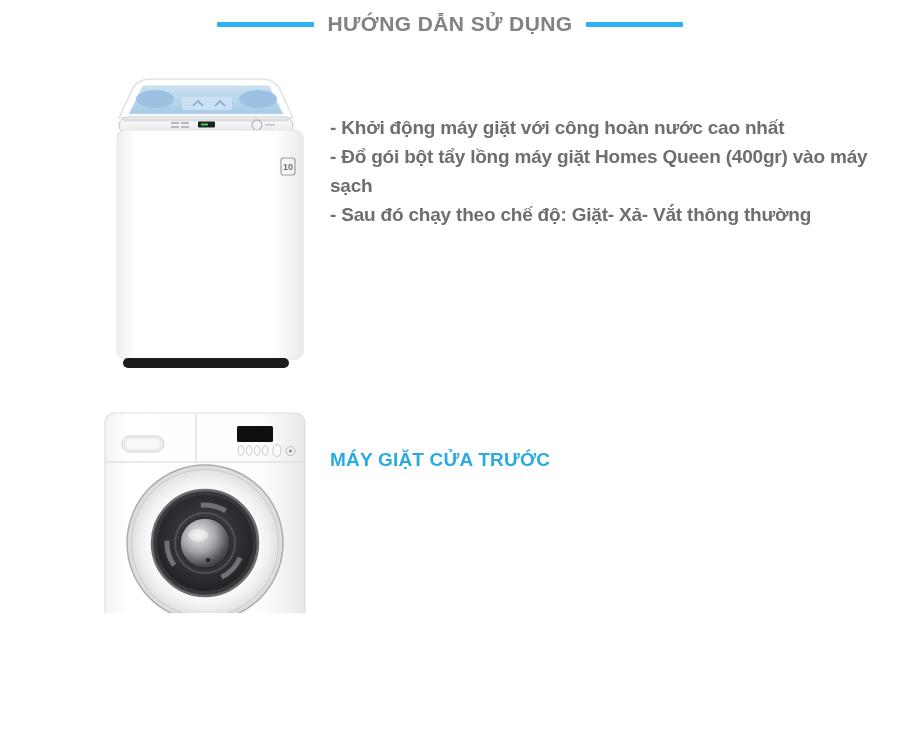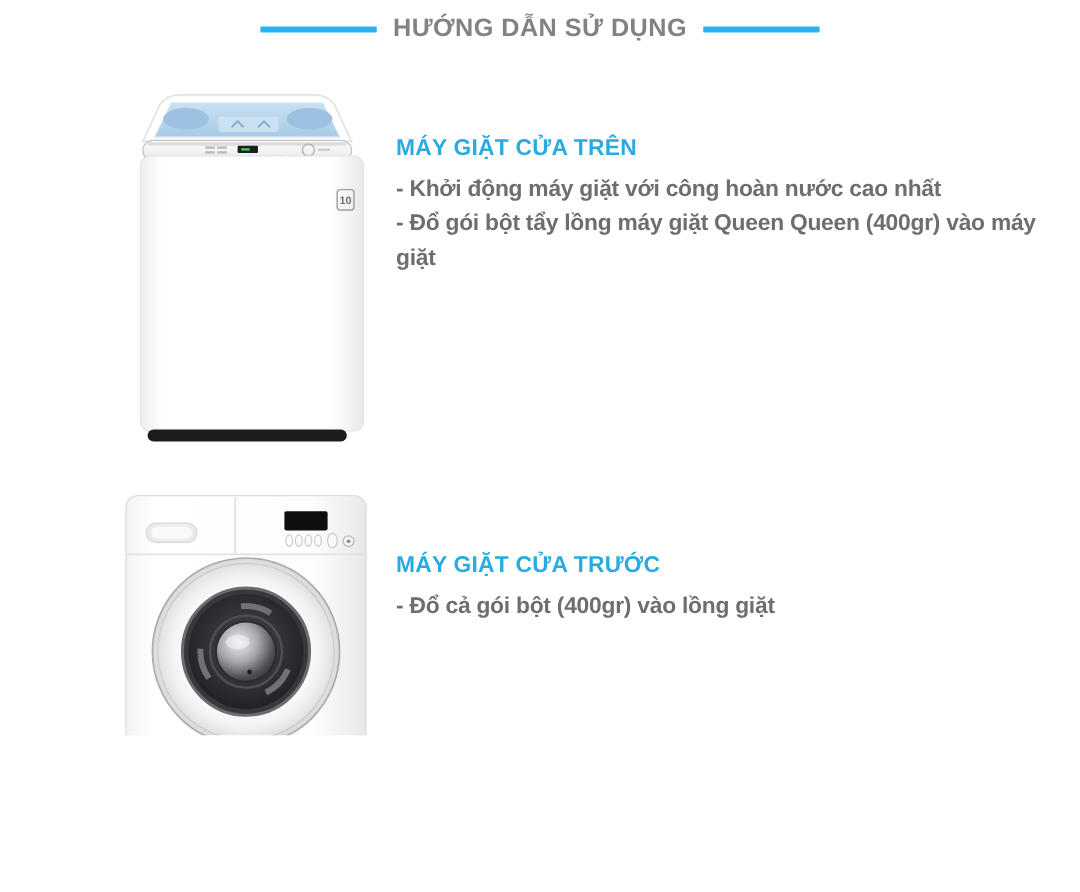--- a/index.html
+++ b/index.html
@@ -10,21 +10,21 @@
   
   .header{position:absolute;top:12px;left:0;width:100%;display:flex;align-items:center;justify-content:center;gap:13px;}
   .header-line{width:97px;height:5px;background:var(--divider,#2cb2f0);border-radius:1px;}
   .header-title{font-size:21px;font-weight:bold;color:var(--heading-text,#808285);letter-spacing:.4px;white-space:nowrap;}
   
   .machine-top{position:absolute;left:95px;top:72px;}
   .machine-front{position:absolute;left:95px;top:405px;}
   
   .section-text{position:absolute;width:565px;}
   .section-text.one{left:330px;top:113px;}
-  .section-text.two{left:330px;top:449px;margin-top:12px;}
+  .section-text.two{left:330px;top:449px;}
   .section-title{font-size:19px;font-weight:bold;color:var(--accent,#29abe2);margin:0 0 8px 0;letter-spacing:.2px;}
   .instruction-list{list-style:none;margin:0;padding:0;font-size:19px;font-weight:bold;color:var(--body-text,#6d6e70);line-height:29px;letter-spacing:-.2px;}
 </style>
 </head>
 <body>
 
 <div class="page">
 
   <div class="header">
     <div class="header-line"></div>
@@ -89,24 +89,24 @@
 
     <g>
       <rect x="186" y="86" width="14" height="17" rx="2.5" fill="none" stroke="#9aa0a5" stroke-width="1.2"></rect>
       <text x="193" y="98" font-size="9" font-weight="bold" fill="#6b7075" text-anchor="middle">10</text>
     </g>
 
     <rect x="28" y="286" width="166" height="10" rx="5" fill="#1c1c1e"></rect>
   </svg>
 
   <div class="section-text one">
-    <h2 class="section-title">MÁY GIẶT CỬA TRÊN</h2>
     <ul class="instruction-list">
       <li>- Khởi động máy giặt với công hoàn nước cao nhất</li>
-      <li>- Đổ gói bột tẩy lồng máy giặt Queen Queen (400gr) vào máy giặt</li>
+      <li>- Đổ gói bột tẩy lồng máy giặt Homes Queen (400gr) vào máy sạch</li>
+      <li>- Sau đó chạy theo chế độ: Giặt- Xả- Vắt thông thường</li>
     </ul>
   </div>
 
   <svg class="machine-front" width="235" height="300" viewBox="0 0 235 300">
     <defs>
       <linearGradient id="flBody" x1="0" y1="0" x2="1" y2="0">
         <stop offset="0" stop-color="#f3f3f4"></stop>
           <stop offset="0.12" stop-color="#ffffff"></stop>
         <stop offset="0.78" stop-color="#fdfdfd"></stop>
           <stop offset="1" stop-color="#e7e8e9"></stop>
@@ -166,17 +166,16 @@
     <g>
       <rect x="145" y="237" width="52" height="44" rx="5" fill="#fcfcfc" stroke="#d4d5d6" stroke-width="1.2"></rect>
       <rect x="166" y="239" width="12" height="3" rx="1" fill="#4c4d4f"></rect>
     </g>
     <line x1="22" y1="285" x2="198" y2="285" stroke="#d2d3d4" stroke-width="1"></line>
   </svg>
 
   <div class="section-text two">
     <h2 class="section-title">MÁY GIẶT CỬA TRƯỚC</h2>
     <ul class="instruction-list">
-      <li>- Đổ cả gói bột (400gr) vào lồng giặt</li>
     </ul>
   </div>
 
 </div>
 
 </body></html>

